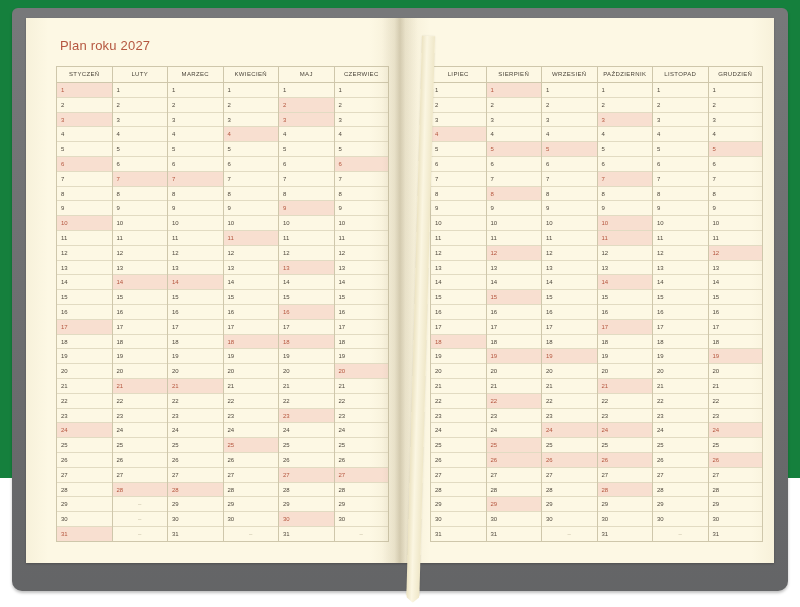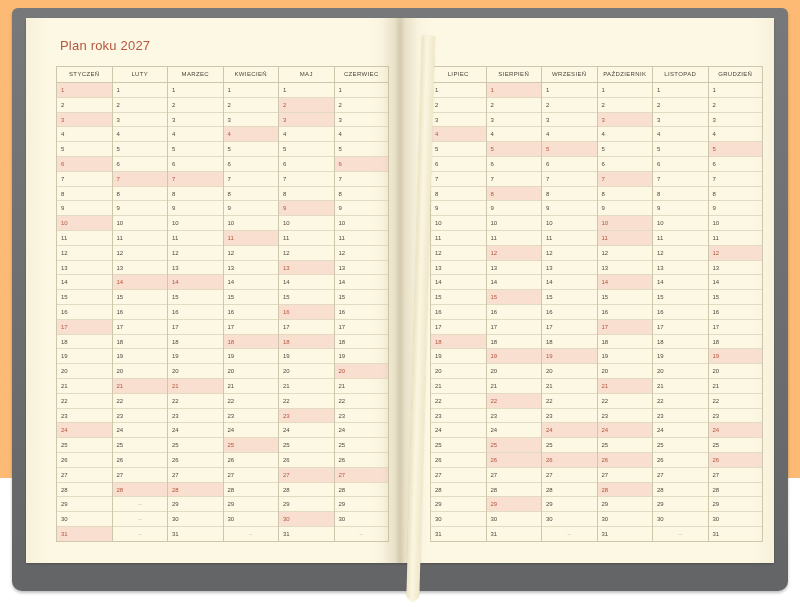--- a/index.html
+++ b/index.html
@@ -10,21 +10,21 @@
   body {
     width: 800px;
     height: 607px;
     font-family: "Liberation Sans", sans-serif;
     overflow: hidden;
   }
   .planner {
     position: relative;
     width: 800px;
     height: 478px;
-    background: #fdba74;
+    background: #15803d;
   }
   
   .cover {
     position: absolute;
     left: 12px;
     top: 8px;
     width: 776px;
     height: 583px;
     background: #6f7072;
     border-radius: 6px 6px 10px 10px;

